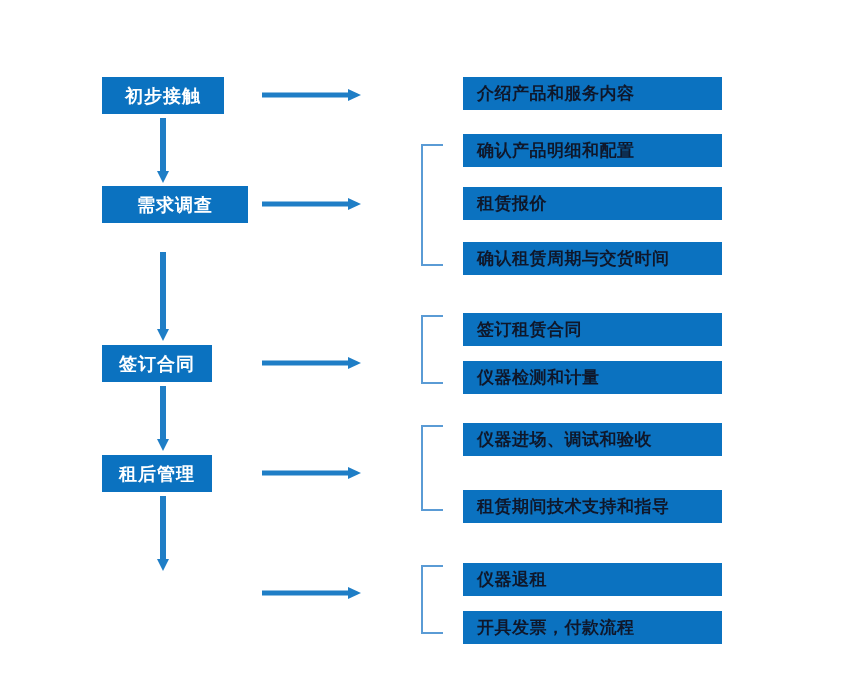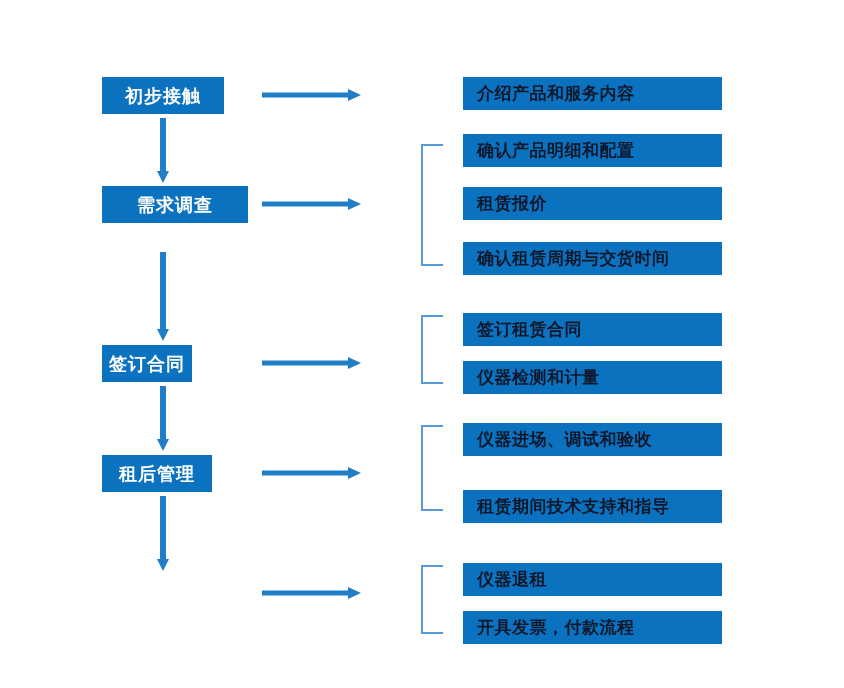--- a/index.html
+++ b/index.html
@@ -73,21 +73,21 @@
 </head>
 <body>
 
 <div id="canvas">
 
 
   <div class="stage-box" style="left:102px; top:77px; width:122px; height:37px;">初步接触</div>
 
   <div class="stage-box" style="left:102px; top:186px; width:146px; height:37px;">需求调查</div>
 
-  <div class="stage-box" style="left:102px; top:345px; width:90px; height:37px;">签订合同</div>
+  <div class="stage-box" style="left:102px; top:345px; width:110px; height:37px;">签订合同</div>
 
   <div class="stage-box" style="left:102px; top:455px; width:110px; height:37px;">租后管理</div>
 
 
   <div class="arrow-down" style="left:156px; top:118px; height:66px;">
     <svg width="14" height="66" viewBox="0 0 14 66">
       <line x1="7" y1="0" x2="7" y2="55" stroke="#1f7ec6" stroke-width="6"></line>
       <polygon points="1,53 13,53 7,65" fill="#1f7ec6"></polygon>
     </svg>
   </div>

